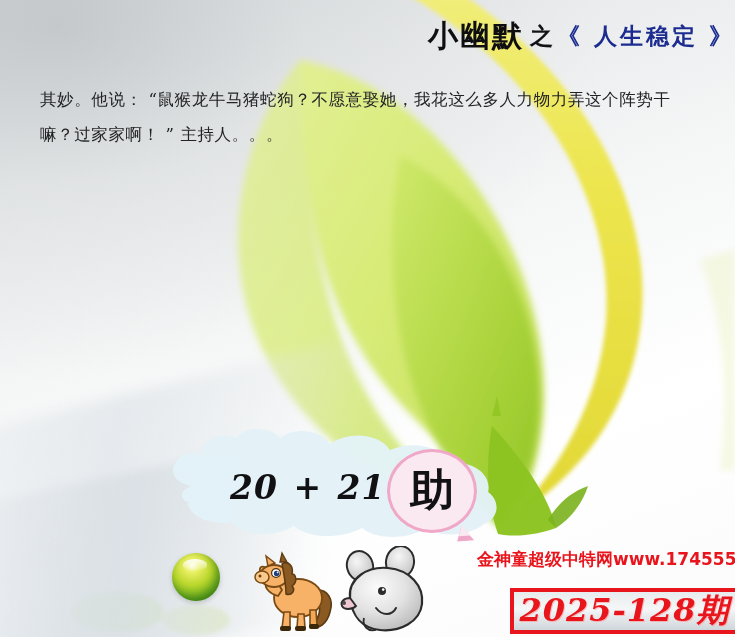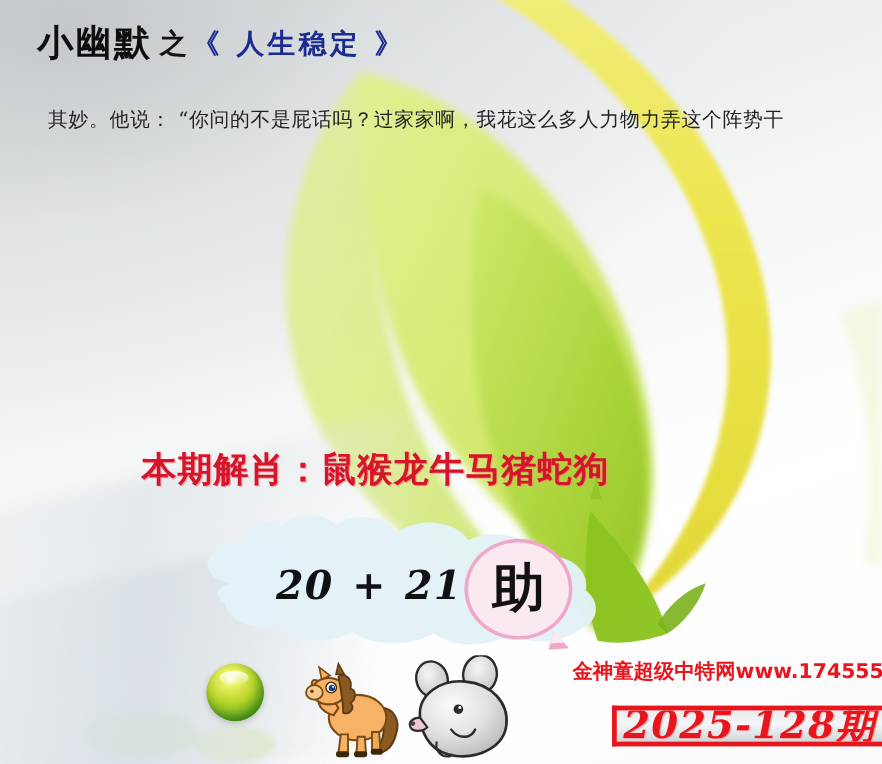--- a/index.html
+++ b/index.html
@@ -38,21 +38,21 @@
     width: 420px; height: 180px;
     background: linear-gradient(110deg, rgba(255,255,255,0) 0%, rgba(214,221,226,0.75) 45%, rgba(255,255,255,0) 85%);
     transform: rotate(-12deg);
     filter: blur(5px);
   }
 
   
   .title-row {
     position: absolute;
     left: 0; right: 0; top: 16px;
-    text-align: left;
+    text-align: right;
     white-space: nowrap;
     padding-left: 31px;
   }
   .title-main {
     font-family: "DejaVu Sans", "Liberation Sans", sans-serif;
     font-weight: bold;
     font-size: 30px;
     color: #0e0e10;
     letter-spacing: 2px;
     vertical-align: middle;
@@ -208,21 +208,21 @@
     white-space: nowrap;
     text-shadow: 0 0 2px rgba(255,255,255,0.8);
   }
 
   
   .issue-badge {
     position: absolute;
     left: 510px;
     top: 588px;
     width: 225px;
-    height: 34px;
+    height: 46px;
     border: 4px solid #e8151d;
     border-right: none;
     box-sizing: border-box;
     background: linear-gradient(180deg, #e9ecee 0%, #f4f6f7 45%, #cfd6da 100%);
     display: flex;
     align-items: center;
     justify-content: center;
     overflow: hidden;
   }
   .issue-text {
@@ -304,24 +304,24 @@
   </div>
 
   <div class="sheen"></div>
   <div class="sheen2"></div>
 
   <div class="title-row">
     <span class="title-main">小幽默</span><span class="title-zhi">之</span><span class="title-sub">《 人生稳定 》</span>
   </div>
 
   <div class="story">
-    <p>其妙。他说： “你问的不是屁话吗？过家家啊，我花这么多人力物力弄这个阵势干</p>
-  </div>
-
-  <div class="jiexiao">本期解肖：鼠猴龙牛马猪蛇狗</div>
+    <p>其妙。他说： “鼠猴龙牛马猪蛇狗？不愿意娶她，我花这么多人力物力弄这个阵势干</p>
+    <p>嘛？过家家啊！ ” 主持人。。。</p>
+  </div>
+
 
   <div class="cloud-wrap">
     <svg width="380" height="130" viewBox="0 0 380 130" xmlns="http://www.w3.org/2000/svg" aria-hidden="true">
       <path d="M 42 62
                C 26 60 18 48 26 38 C 30 30 42 26 52 30
                C 52 16 70 6 86 14
                C 96 2 120 2 130 14
                C 146 2 172 6 180 20
                C 200 6 230 10 240 26
                C 262 16 292 22 300 40

